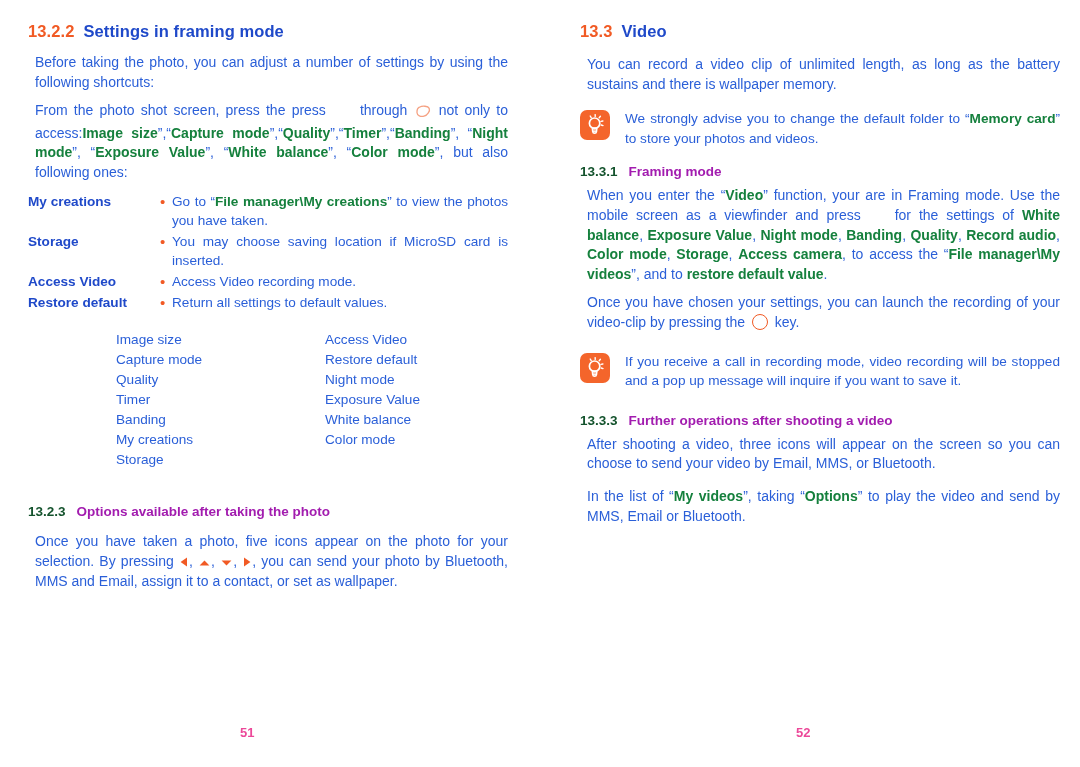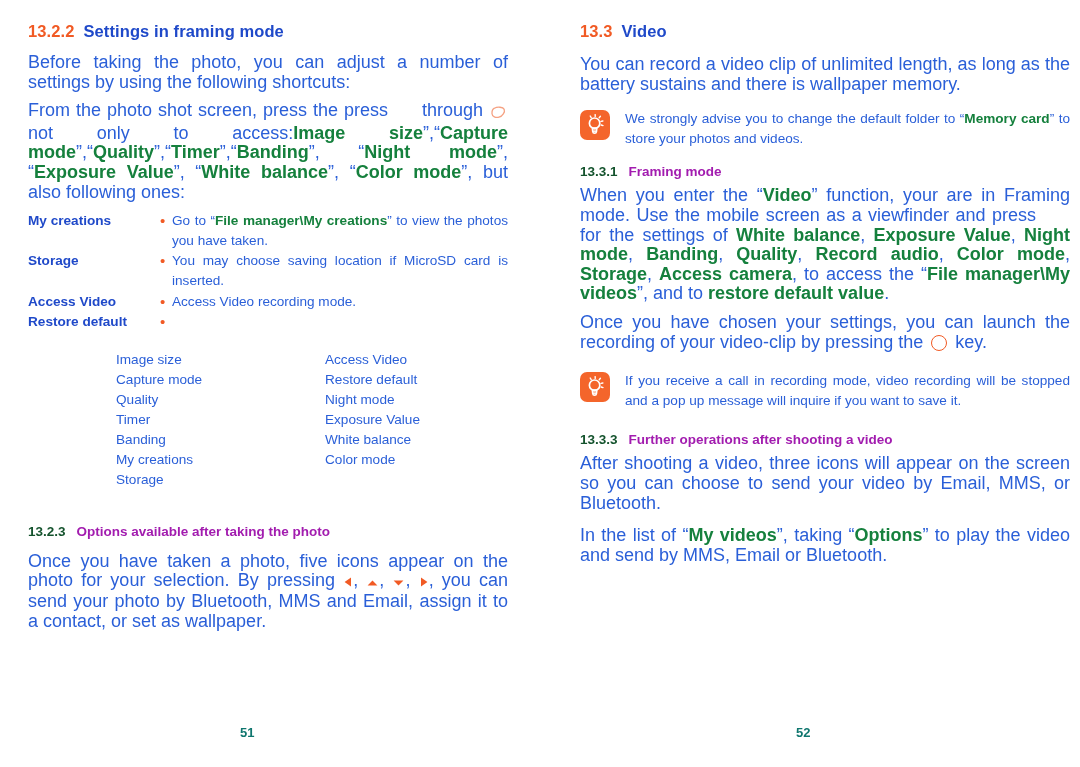--- a/index.html
+++ b/index.html
@@ -23,21 +23,21 @@
   }
   .page {
     position: relative;
     box-sizing: border-box;
     width: 540px;
     height: 767px;
     padding: 22px 32px 0 28px;
   }
   .page.right {
     padding-left: 40px;
-    padding-right: 10px;
+    padding-right: 20px;
   }
 
   
   .h2 {
     margin: 0 0 12px 0;
     font-size: 16.5px;
     font-weight: bold;
     letter-spacing: 0.1px;
     white-space: nowrap;
   }
@@ -55,22 +55,22 @@
   }
   .h3 .num {
     color: #14532d;
     margin-right: 11px;
   }
   .h3 .ttl { color: #a21caf; }
   .h3.tight { margin-top: 13px; }
 
   
   p.body {
-    margin: 0 0 9px 0;
-    font-size: 18px;
+    margin: 0 0 9px 7px;
+    font-size: 14px;
     line-height: 19.6px;
     text-align: justify;
     text-justify: inter-word;
     color: #2a5fd8;
   }
   b, strong { color: #15803d; font-weight: bold; }
 
   .gap-inline {
     display: inline-block;
     width: 34px;
@@ -174,21 +174,21 @@
     vertical-align: -3px;
     margin: 0 2px;
   }
 
   
   .pagenum {
     position: absolute;
     bottom: 27px;
     font-size: 13px;
     font-weight: bold;
-    color: #0f766e;
+    color: #ec4899;
   }
   .page.left .pagenum { left: 240px; }
   .page.right .pagenum { left: 256px; }
 </style>
 </head>
 <body>
 
 <div class="spread">
 
   <div class="page left">
@@ -221,20 +221,21 @@
 
       <div class="defrow">
         <div class="defterm">Access Video</div>
         <div class="defbullet">•</div>
         <div class="defdesc nj">Access Video recording mode.</div>
       </div>
 
       <div class="defrow">
         <div class="defterm">Restore default</div>
         <div class="defbullet">•</div>
+        <div class="defdesc nj">Return all settings to default values.</div>
       </div>
 
     </div>
 
     <div class="settings-cols">
       <div class="col-a">
         <div class="item">Image size</div>
         <div class="item">Capture mode</div>
         <div class="item">Quality</div>
         <div class="item">Timer</div>

